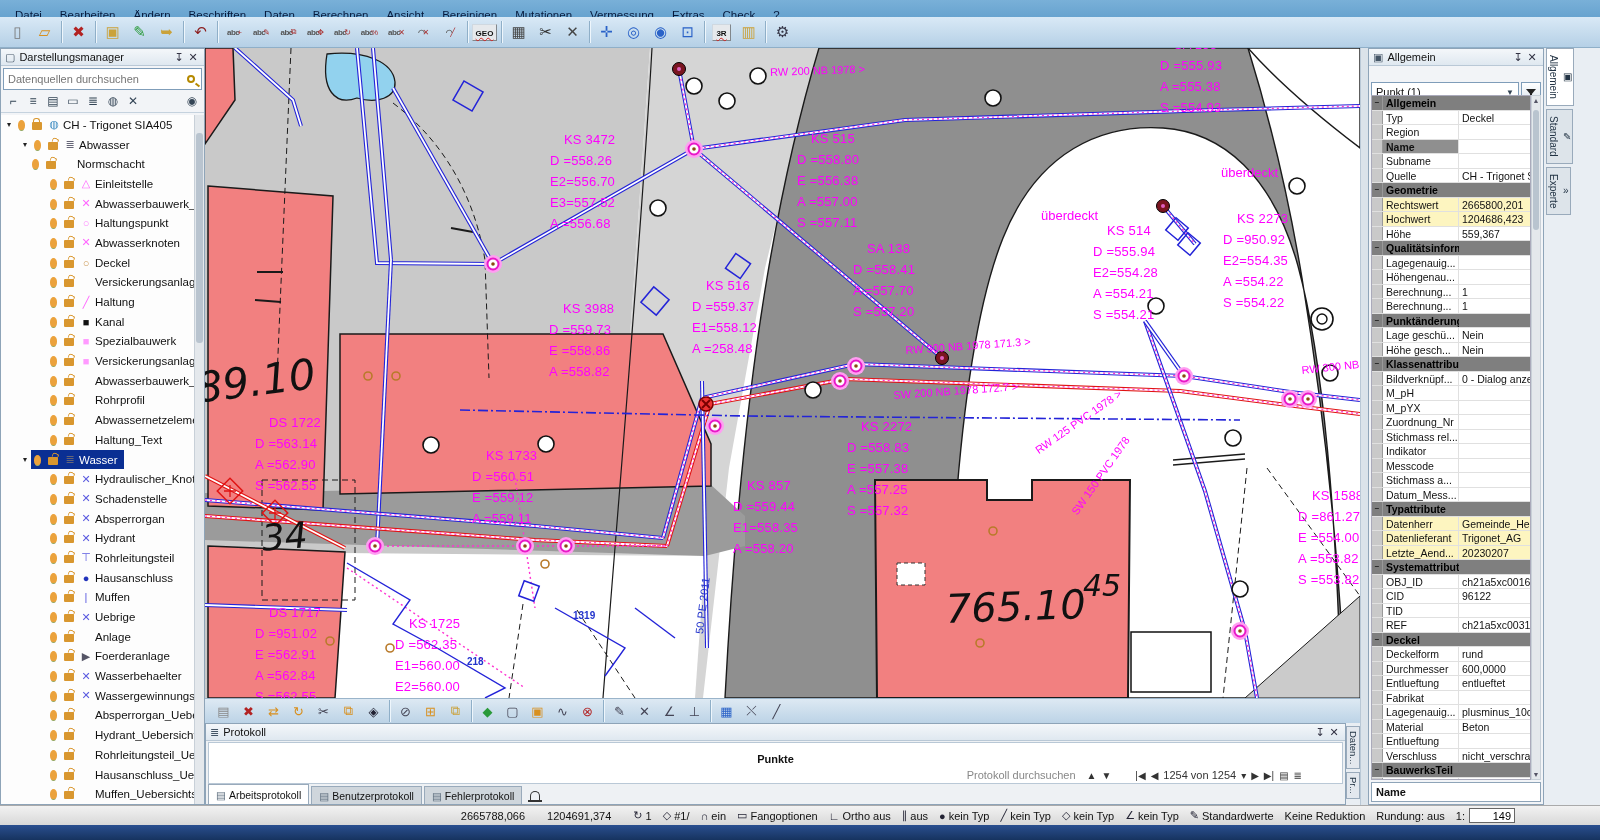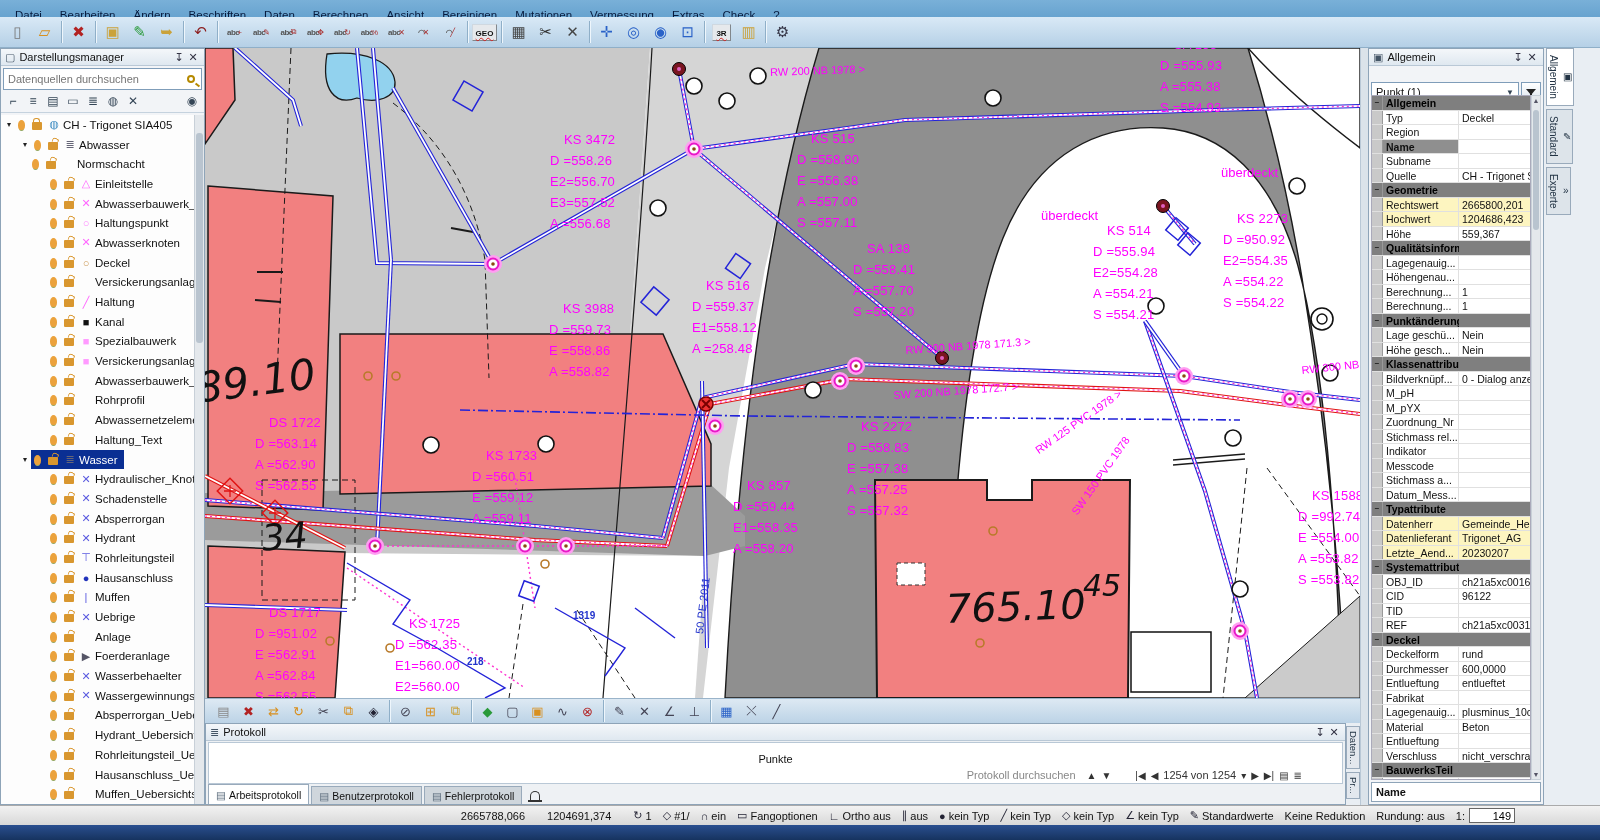--- a/index.html
+++ b/index.html
@@ -58,21 +58,21 @@
   .mtext { position:absolute; white-space:pre; transform-origin:left top; }
 
   
   #etb { position:absolute; left:205px; top:698px; width:1155px; height:25px;
     background:linear-gradient(#dde9f3,#bcd3e6); border-top:1px solid #9ab4ca; display:flex; align-items:center; padding-left:6px; }
   #etb .tbtn { width:25px; height:22px; font-size:13px; }
 
   
   #proto { left:205px; top:723px; width:1141px; height:82px; background:#eef1f4; }
   #proto .content { position:absolute; left:2px; right:2px; top:18px; bottom:20px; background:#fff; border:1px solid #b9c8d6; }
-  .punkte { text-align:center; font-weight:normal; padding-top:10px; font-size:11px; }
+  .punkte { text-align:center; font-weight:bold; padding-top:10px; font-size:11px; }
   .pnav { position:absolute; right:40px; bottom:2px; display:flex; align-items:center; gap:5px; color:#333; }
   .pnav .dim { color:#888; margin-right:6px; }
   .pnav .nico { font-size:10px; cursor:default; }
   .ptabs { position:absolute; left:2px; bottom:0; height:20px; display:flex; align-items:flex-end; }
   .ptab { height:18px; display:flex; align-items:center; gap:3px; padding:0 7px; border:1px solid #9ab; border-bottom:none; background:#cfd6dc; margin-right:2px; font-size:10.5px; }
   .ptab.active { background:#fff; height:20px; }
   .bell { width:10px; height:9px; border:1.5px solid #333; border-bottom:none; border-radius:6px 6px 0 0; position:relative; margin:0 6px 4px; }
   .bell:after { content:''; position:absolute; left:-3px; right:-3px; bottom:-2px; height:2px; background:#333; }
   #protovt { position:absolute; left:1346px; top:723px; width:14px; height:82px; display:flex; flex-direction:column; gap:3px; padding-top:3px; }
   .pvtab { writing-mode:vertical-rl; font-size:9.5px; background:#e3e8ee; border:1px solid #9ab; padding:4px 0; text-align:center; color:#234; }
@@ -736,21 +736,21 @@
     </svg>
     <div id="maplabels">
         <div class="mlabel" style="left: 345px; top: 81px;"><div class="mtitle">KS 3472</div><div>D =558.26</div><div>E2=556.70</div><div>E3=557.52</div><div>A =556.68</div></div>
         <div class="mlabel" style="left: 592px; top: 80px;"><div class="mtitle">KS 515</div><div>D =558.80</div><div>E =556.38</div><div>A =557.00</div><div>S =557.11</div></div>
         <div class="mlabel" style="left: 648px; top: 190px;"><div class="mtitle">SA 138</div><div>D =558.41</div><div>A =557.70</div><div>S =557.20</div></div>
         <div class="mlabel" style="left: 955px; top: -14px;"><div class="mtitle">SA 155</div><div>D =555.93</div><div>A =555.38</div><div>S =554.93</div></div>
         <div class="mlabel" style="left: 888px; top: 172px;"><div class="mtitle">KS 514</div><div>D =555.94</div><div>E2=554.28</div><div>A =554.21</div><div>S =554.21</div></div>
         <div class="mlabel" style="left: 1018px; top: 160px;"><div class="mtitle">KS 2273</div><div>D =950.92</div><div>E2=554.35</div><div>A =554.22</div><div>S =554.22</div></div>
         <div class="mlabel" style="left: 642px; top: 368px;"><div class="mtitle">KS 2272</div><div>D =558.83</div><div>E =557.38</div><div>A =557.25</div><div>S =557.32</div></div>
         <div class="mlabel" style="left: 528px; top: 427px;"><div class="mtitle">KS 857</div><div>D =559.44</div><div>E1=558.35</div><div>A =558.20</div></div>
-        <div class="mlabel" style="left: 1058px; top: 437px; margin-left: 35px;"><div class="mtitle">KS 1588</div><div>D =992.74</div><div>E =554.00</div><div>A =553.82</div><div>S =553.82</div></div>
+        <div class="mlabel" style="left: 1058px; top: 437px; margin-left: 35px;"><div class="mtitle">KS 1588</div><div>D =861.27</div><div>E =554.00</div><div>A =553.82</div><div>S =553.82</div></div>
         <div class="mlabel" style="left: 475px; top: 227px; margin-left: 12px;"><div class="mtitle">KS 516</div><div>D =559.37</div><div>E1=558.12</div><div>A =258.48</div></div>
         <div class="mlabel" style="left: 344px; top: 250px;"><div class="mtitle">KS 3988</div><div>D =559.73</div><div>E =558.86</div><div>A =558.82</div></div>
         <div class="mlabel" style="left: 50px; top: 364px;"><div class="mtitle">DS 1722</div><div>D =563.14</div><div>A =562.90</div><div>S =562.55</div></div>
         <div class="mlabel" style="left: 267px; top: 397px;"><div class="mtitle">KS 1733</div><div>D =560.51</div><div>E =559.12</div><div>A =559.11</div></div>
         <div class="mlabel" style="left: 50px; top: 554px;"><div class="mtitle">DS 1717</div><div>D =951.02</div><div>E =562.91</div><div>A =562.84</div><div>S =562.55</div></div>
         <div class="mlabel" style="left: 190px; top: 565px;"><div class="mtitle">KS 1725</div><div>D =562.35</div><div>E1=560.00</div><div>E2=560.00</div></div>
         <div class="mtext" style="left: 836px; top: 160px; color: rgb(255, 0, 255); font-size: 13px;">überdeckt</div>
         <div class="mtext" style="left: 1016px; top: 117px; color: rgb(255, 0, 255); font-size: 13px;">überdeckt</div>
         <div class="mtext" style="left: 565px; top: 18px; color: rgb(255, 0, 255); font-size: 11px; transform: rotate(-2deg);">RW 200 NB 1978 &gt;</div>
         <div class="mtext" style="left: 700px; top: 296px; color: rgb(255, 0, 255); font-size: 11px; transform: rotate(-4deg);">RW 300 NB 1978 171.3 &gt;</div>

